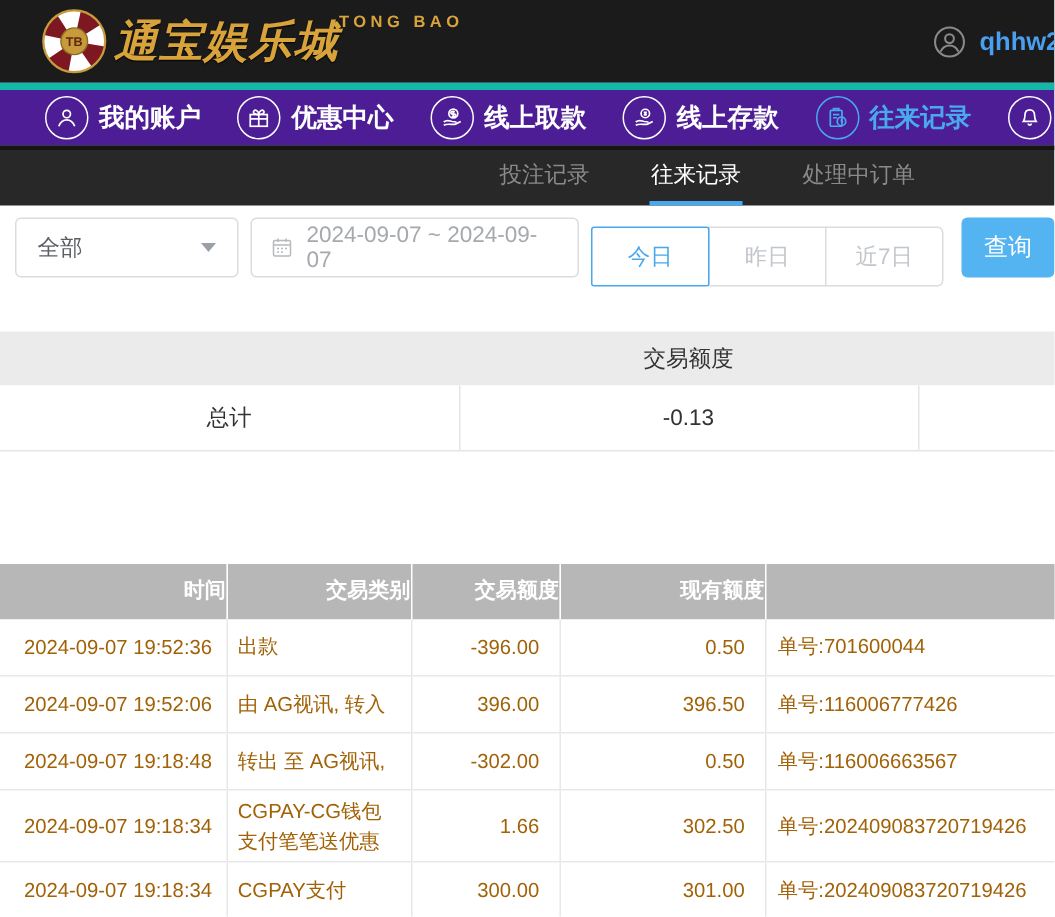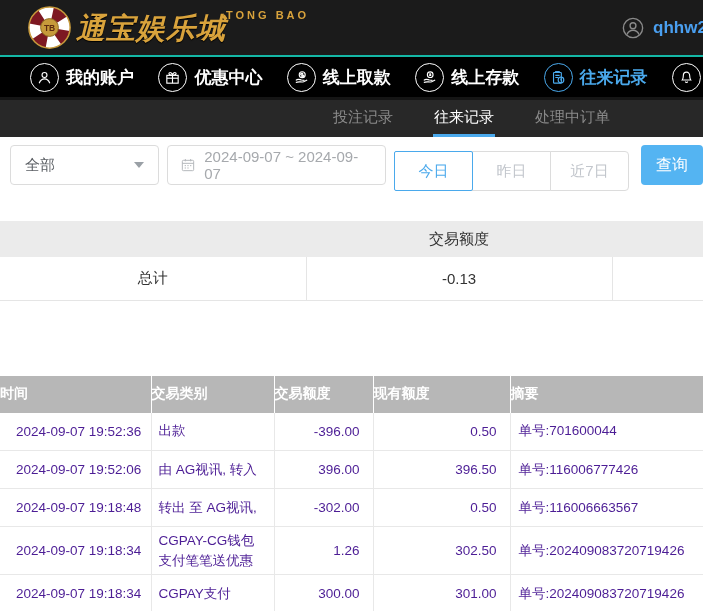--- a/index.html
+++ b/index.html
@@ -14,21 +14,21 @@
   .logo-text { margin-left:4px; display:flex; flex-direction:row; }
   .logo-title { font-family:"Liberation Serif","DejaVu Serif",serif; font-style:italic; font-weight:bold;
                 font-size:29px; line-height:30px; color:#d9a33c; letter-spacing:1px;
                 text-shadow:0 1px 1px #000; }
   .logo-sub { font-size:11px; font-weight:bold; letter-spacing:3px; color:#d9a33c; text-align:right; margin-top:-4px; }
   .userbox { position:absolute; left:622px; top:0; height:55px; display:flex; align-items:center; white-space:nowrap; }
   .user-icon { width:22px; height:22px; margin-right:9px; }
   .username { color:#4a9ff0; font-size:17px; font-weight:bold; }
 
   
-  .mainnav { height:42px; background:#000000; border-top:2px solid #14b8a6;
+  .mainnav { height:42px; background:#4c1d95; border-top:5px solid #14b8a6;
              display:flex; align-items:center; justify-content:space-between;
              padding:0 2px 0 30px; }
   .nav-item { display:flex; align-items:center; gap:7px; color:#fff; font-size:17px; font-weight:bold;
               white-space:nowrap; cursor:pointer; }
   .nav-item.active { color:#4aa9ec; }
   .icon-circle { width:29px; height:29px; border:1.6px solid currentColor; border-radius:50%;
                  display:flex; align-items:center; justify-content:center; flex:0 0 auto; }
   .icon-circle svg { width:17px; height:17px; stroke:currentColor; fill:none; stroke-width:1.6; }
 
   
@@ -64,23 +64,23 @@
   .summary-wrap { margin-top:36px; }
   .summary { width:918px; border-collapse:collapse; table-layout:fixed; }
   .summary .hdr td { background:#ebebeb; height:36px; text-align:center; font-size:15px; color:#333; }
   .summary .body td { height:43px; text-align:center; font-size:15px; color:#333; background:#fff;
                       border-bottom:1px solid #e5e5e5; }
   .summary .body td + td { border-left:1px solid #e5e5e5; }
 
   
   .tx-wrap { margin-top:75px; }
   .tx { width:780px; border-collapse:collapse; table-layout:fixed; }
-  .tx th { background:#b7b7b7; color:#fff; font-size:14px; font-weight:bold; height:37px; text-align:left; }
+  .tx th { background:#b7b7b7; color:#fff; font-size:14px; font-weight:bold; height:37px; text-align:right; }
   .tx th + th { border-left:1px solid #fff; }
-  .tx td { height:38px; font-size:13.5px; color:#4c1d95; border-bottom:1px solid #e8e8e8; background:#fff; }
+  .tx td { height:38px; font-size:13.5px; color:#a16207; border-bottom:1px solid #e8e8e8; background:#fff; }
   .tx td + td { border-left:1px solid #e8e8e8; }
   .tx td.c-time { padding-left:16px; }
   .tx td.c-type { padding:4px 6px 4px 7px; line-height:1.45; }
   .tx td.c-amt, .tx td.c-bal { text-align:right; padding-right:13px; }
   .tx td.c-ref { padding-left:8px; }
 </style>
 </head>
 <body>
 
 <div class="page">
@@ -253,21 +253,21 @@
       <tr>
         <td class="c-time">2024-09-07 19:18:48</td>
         <td class="c-type">转出 至 AG视讯,</td>
         <td class="c-amt">-302.00</td>
         <td class="c-bal">0.50</td>
         <td class="c-ref">单号:116006663567</td>
       </tr>
       <tr>
         <td class="c-time">2024-09-07 19:18:34</td>
         <td class="c-type">CGPAY-CG钱包支付笔笔送优惠</td>
-        <td class="c-amt">1.26</td>
+        <td class="c-amt">1.66</td>
         <td class="c-bal">302.50</td>
         <td class="c-ref">单号:202409083720719426</td>
       </tr>
       <tr>
         <td class="c-time">2024-09-07 19:18:34</td>
         <td class="c-type">CGPAY支付</td>
         <td class="c-amt">300.00</td>
         <td class="c-bal">301.00</td>
         <td class="c-ref">单号:202409083720719426</td>
       </tr>

